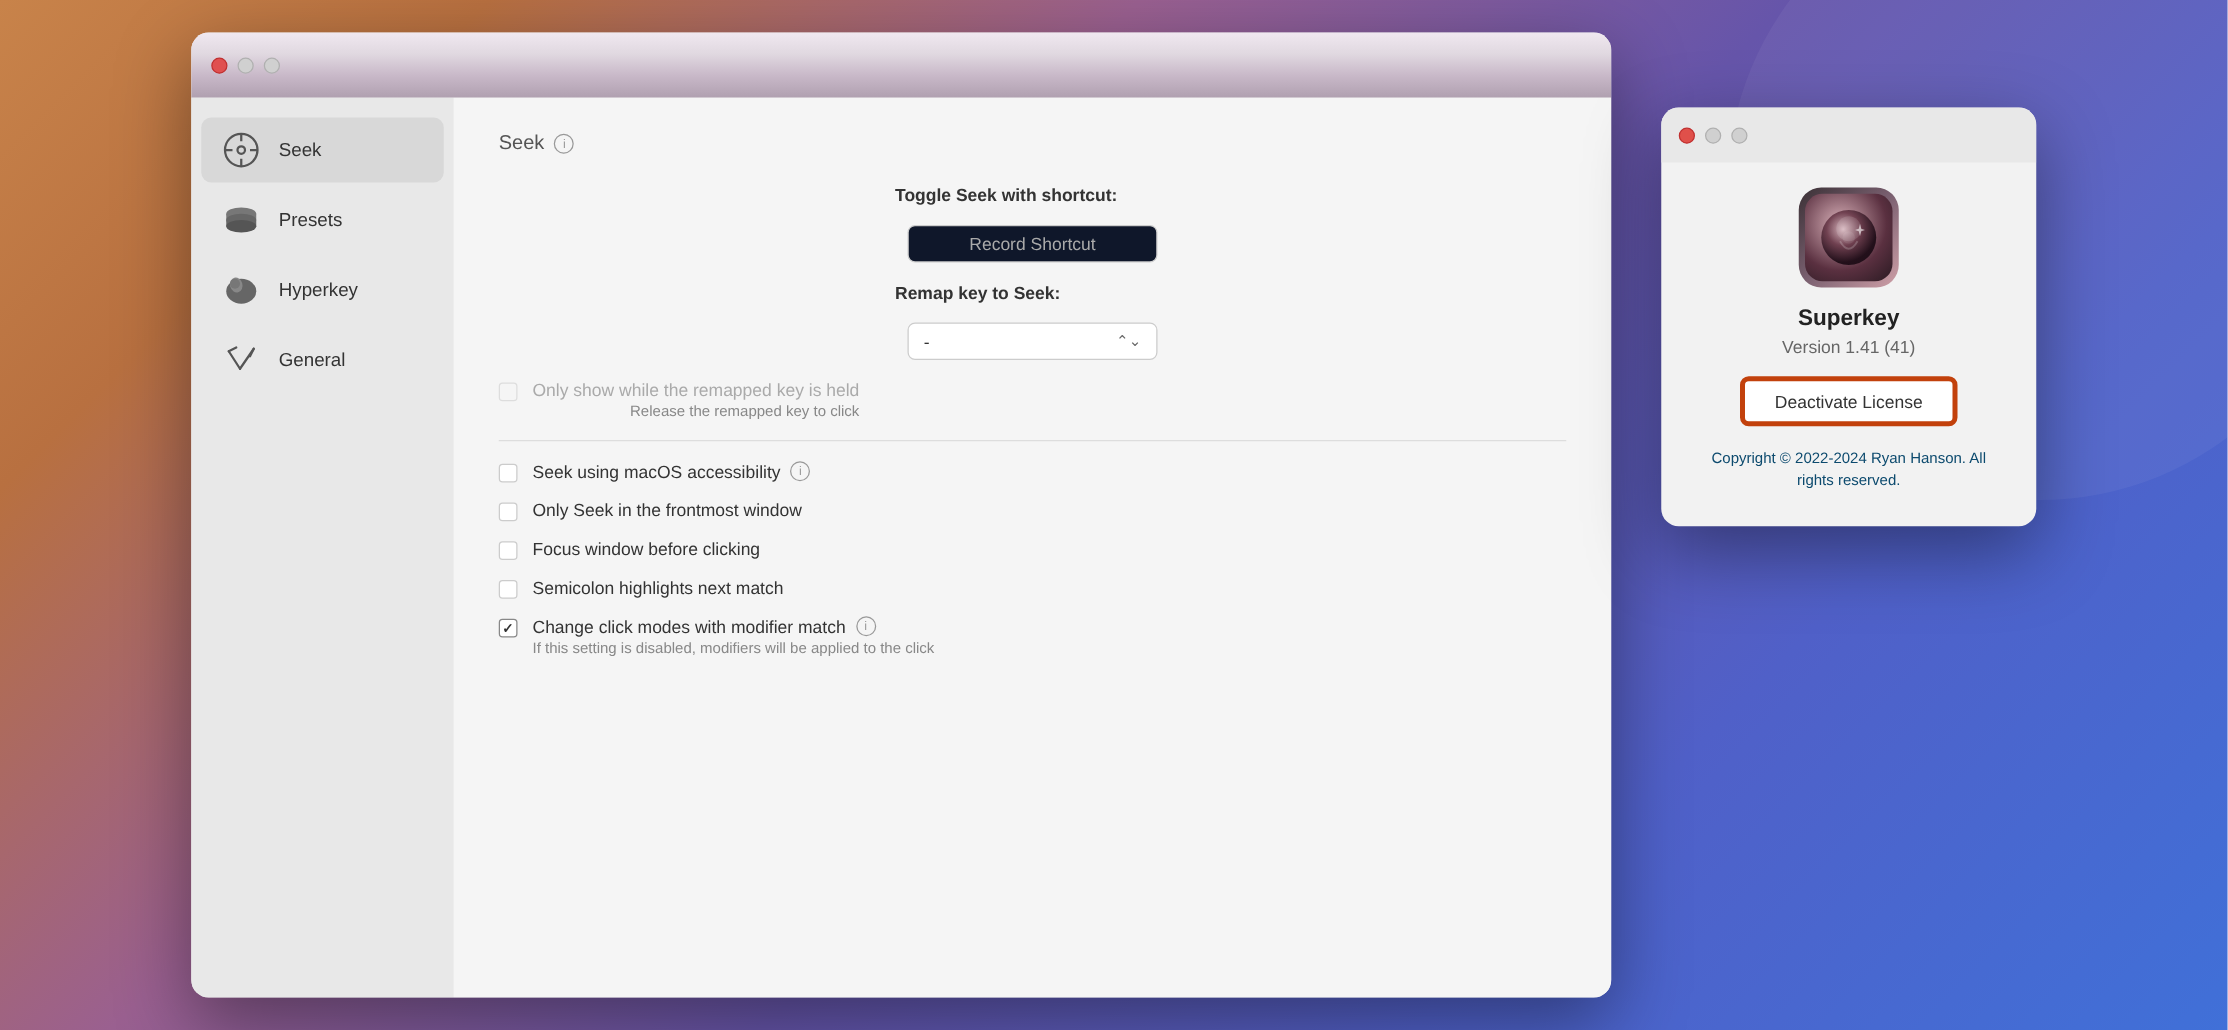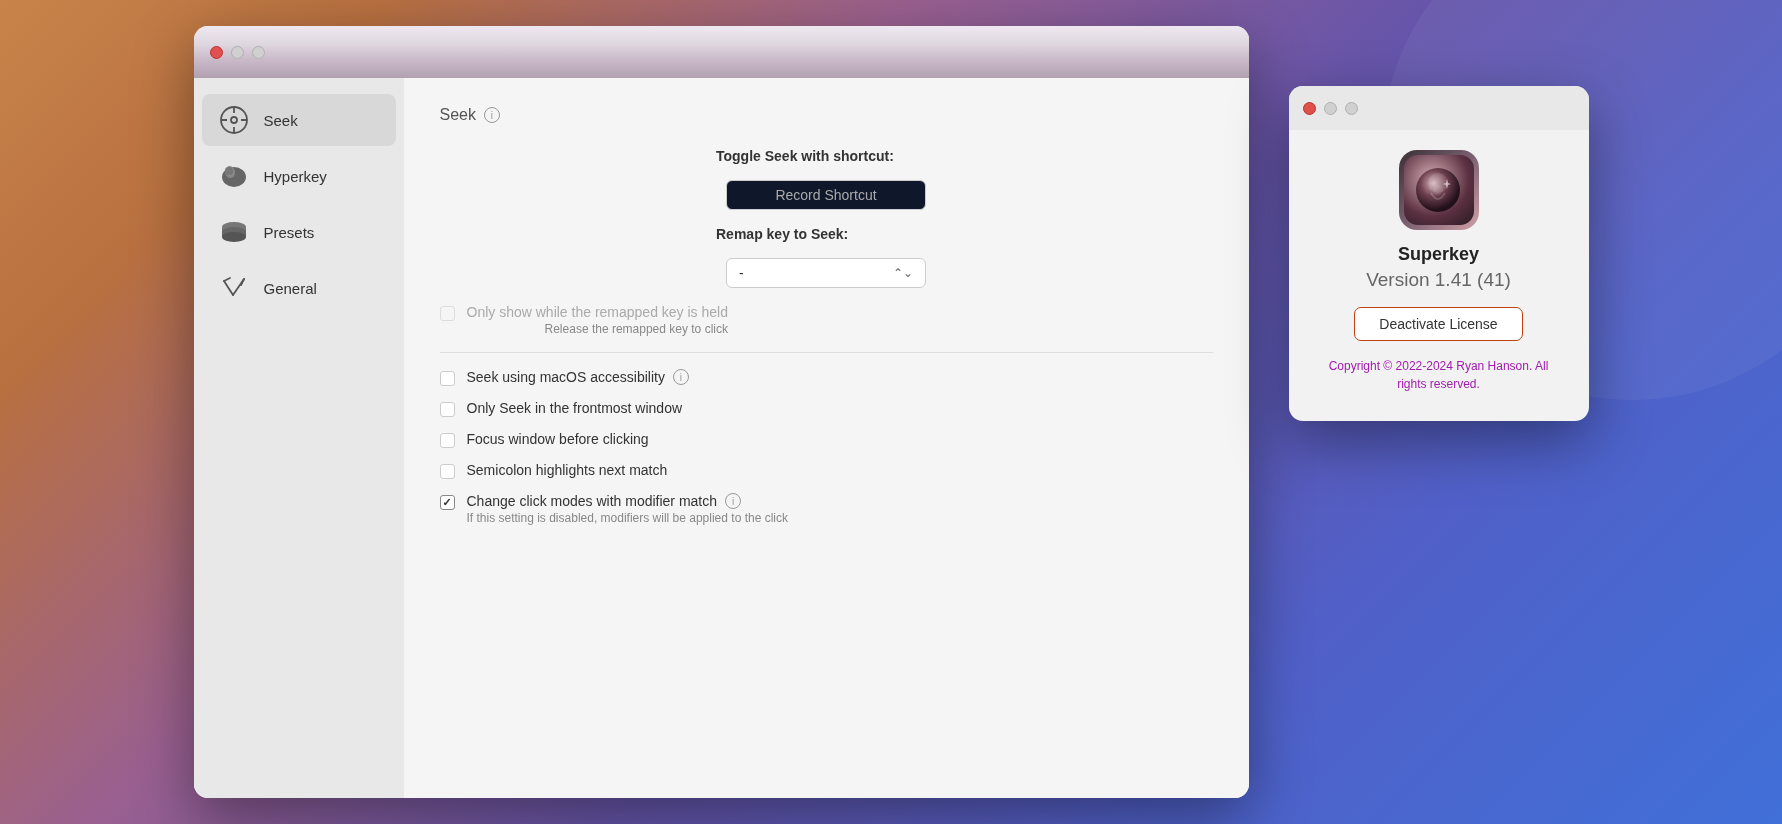--- a/index.html
+++ b/index.html
@@ -19,21 +19,21 @@
     .windows-container {
       display: flex;
       gap: 40px;
       align-items: flex-start;
       position: relative;
       z-index: 1;
     }
 
     
     .prefs-window {
-      width: 1055px;
+      width: 1136px;
       background: #f0f0f0;
       border-radius: 14px;
       box-shadow: 0 20px 60px rgba(0,0,0,0.4);
       overflow: hidden;
     }
 
     .window-titlebar {
       height: 52px;
       background: linear-gradient(to bottom, #e8e0e8, #d8d0d8);
       display: flex;
@@ -301,40 +301,40 @@
     }
 
     .app-name {
       font-size: 18px;
       font-weight: 700;
       color: #222;
       margin-bottom: 4px;
     }
 
     .app-version {
-      font-size: 19px;
+      font-size: 14px;
       color: #666;
       margin-bottom: 16px;
     }
 
     .deactivate-btn {
       background: #fff;
-      border: 1px solid #c2410c;
+      border: 4px solid #c2410c;
       border-radius: 7px;
       padding: 8px 24px;
       font-size: 14px;
       color: #333;
       cursor: pointer;
       margin-bottom: 16px;
       font-weight: 400;
     }
 
     .copyright-text {
       font-size: 12px;
-      color: #a21caf;
+      color: #0c4a6e;
       line-height: 1.5;
     }
 
     
     .bg-decoration {
       position: absolute;
       top: 0;
       right: 0;
       bottom: 0;
       left: 0;
@@ -384,39 +384,39 @@
               <line x1="22" y1="15" x2="28" y2="15" stroke="#555" stroke-width="1.8"></line>
               <circle cx="15" cy="15" r="3" stroke="#555" stroke-width="1.8" fill="none"></circle>
             </svg>
           </div>
           <span class="sidebar-item-label">Seek</span>
         </div>
 
         <div class="sidebar-item">
           <div class="sidebar-item-icon">
             <svg width="30" height="30" viewBox="0 0 30 30" fill="none">
-              <ellipse cx="15" cy="16" rx="12" ry="10" fill="#666"></ellipse>
-              <ellipse cx="11" cy="11" rx="5" ry="6" fill="#888" transform="rotate(-15 11 11)"></ellipse>
-              <circle cx="10" cy="10" r="4" fill="#777"></circle>
-            </svg>
-          </div>
-          <span class="sidebar-item-label">Hyperkey</span>
-        </div>
-
-        <div class="sidebar-item">
-          <div class="sidebar-item-icon">
-            <svg width="30" height="30" viewBox="0 0 30 30" fill="none">
               <ellipse cx="15" cy="10" rx="12" ry="5" fill="#777"></ellipse>
               <rect x="3" y="10" width="24" height="5" fill="#777"></rect>
               <ellipse cx="15" cy="15" rx="12" ry="5" fill="#666"></ellipse>
               <rect x="3" y="15" width="24" height="5" fill="#666"></rect>
               <ellipse cx="15" cy="20" rx="12" ry="5" fill="#555"></ellipse>
             </svg>
           </div>
           <span class="sidebar-item-label">Presets</span>
+        </div>
+
+        <div class="sidebar-item">
+          <div class="sidebar-item-icon">
+            <svg width="30" height="30" viewBox="0 0 30 30" fill="none">
+              <ellipse cx="15" cy="16" rx="12" ry="10" fill="#666"></ellipse>
+              <ellipse cx="11" cy="11" rx="5" ry="6" fill="#888" transform="rotate(-15 11 11)"></ellipse>
+              <circle cx="10" cy="10" r="4" fill="#777"></circle>
+            </svg>
+          </div>
+          <span class="sidebar-item-label">Hyperkey</span>
         </div>
 
         <div class="sidebar-item">
           <div class="sidebar-item-icon">
             <svg width="30" height="30" viewBox="0 0 30 30" fill="none">
               <line x1="5" y1="8" x2="14" y2="22" stroke="#555" stroke-width="1.8" stroke-linecap="round"></line>
               <line x1="14" y1="22" x2="25" y2="6" stroke="#555" stroke-width="1.8" stroke-linecap="round"></line>
               <line x1="5" y1="8" x2="11" y2="5" stroke="#555" stroke-width="1.8" stroke-linecap="round"></line>
               <line x1="25" y1="6" x2="22" y2="12" stroke="#555" stroke-width="1.8" stroke-linecap="round"></line>
             </svg>

